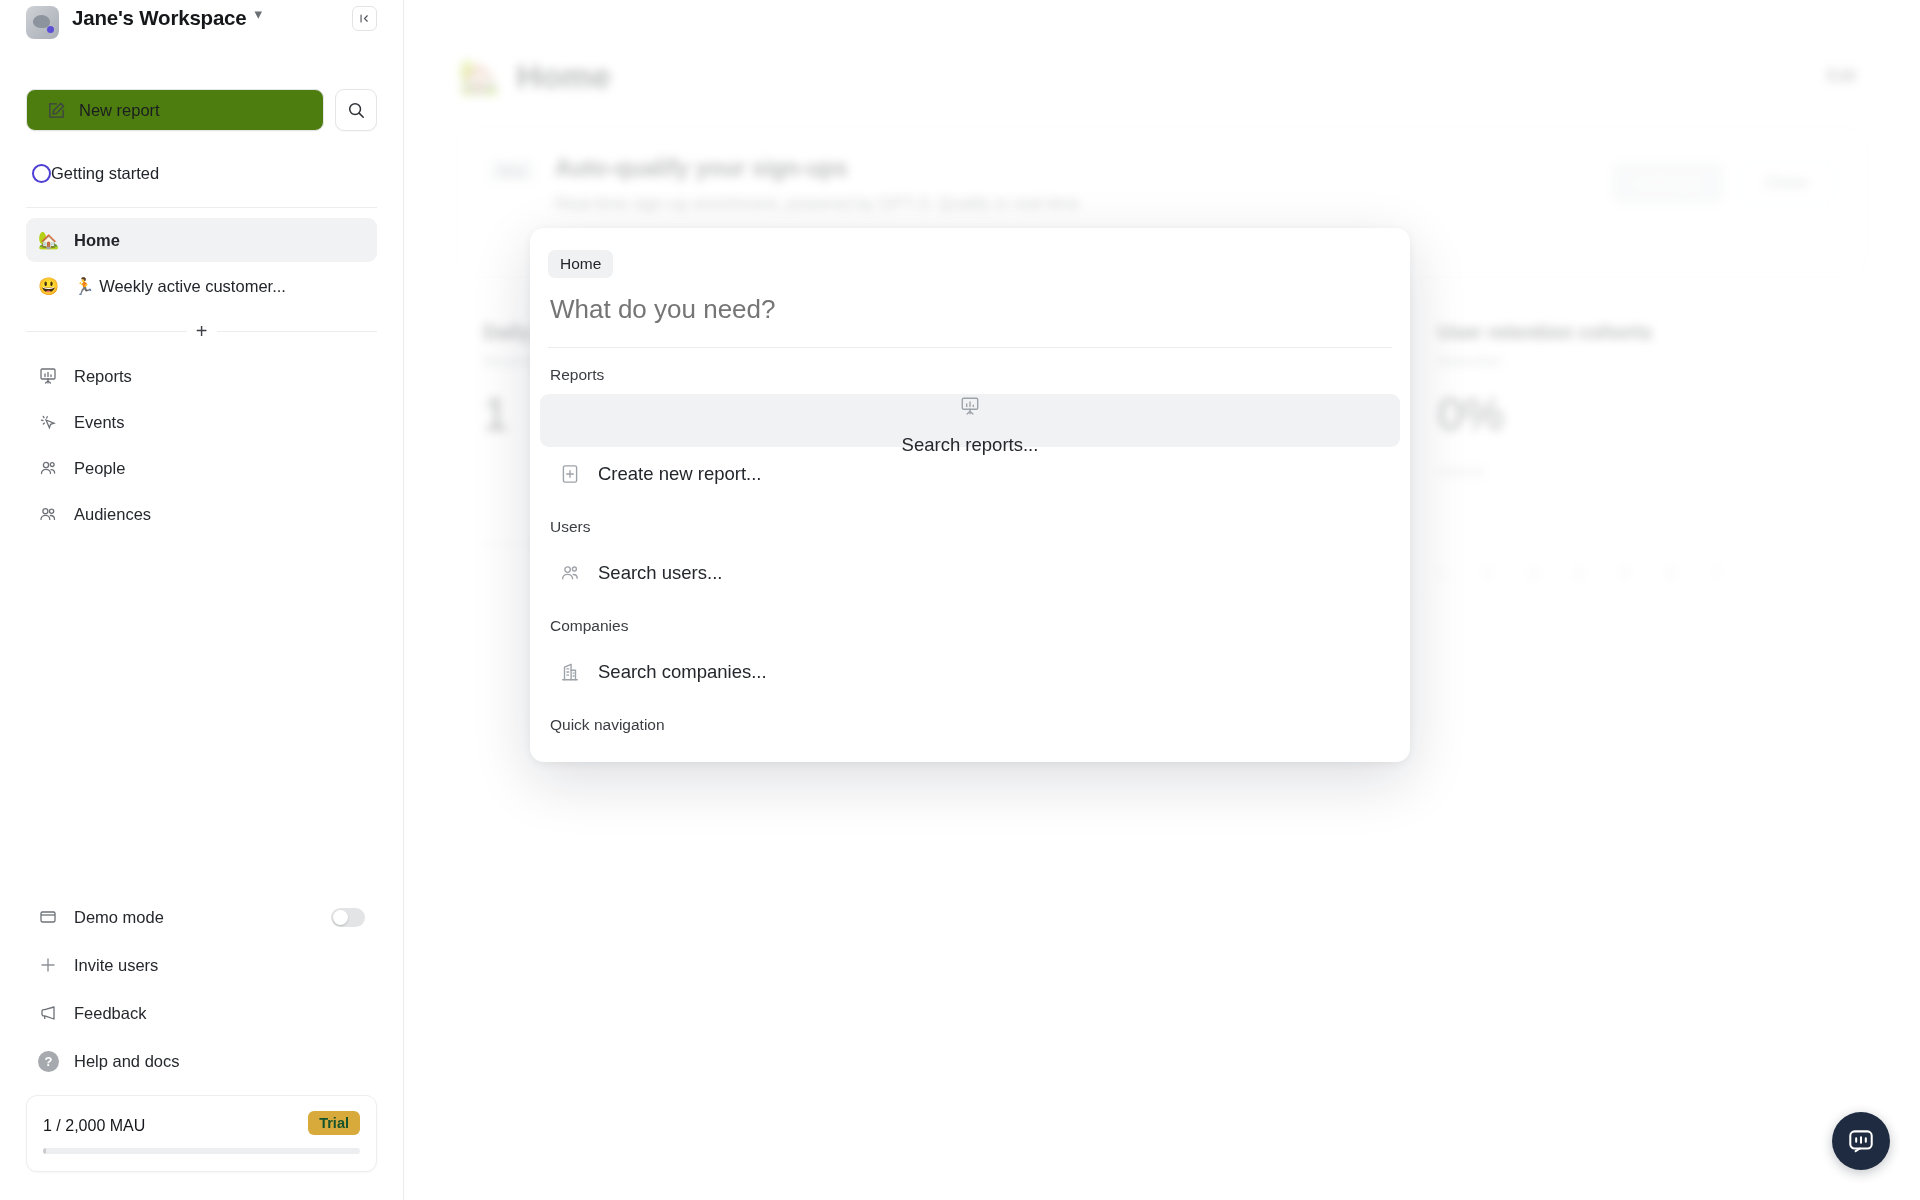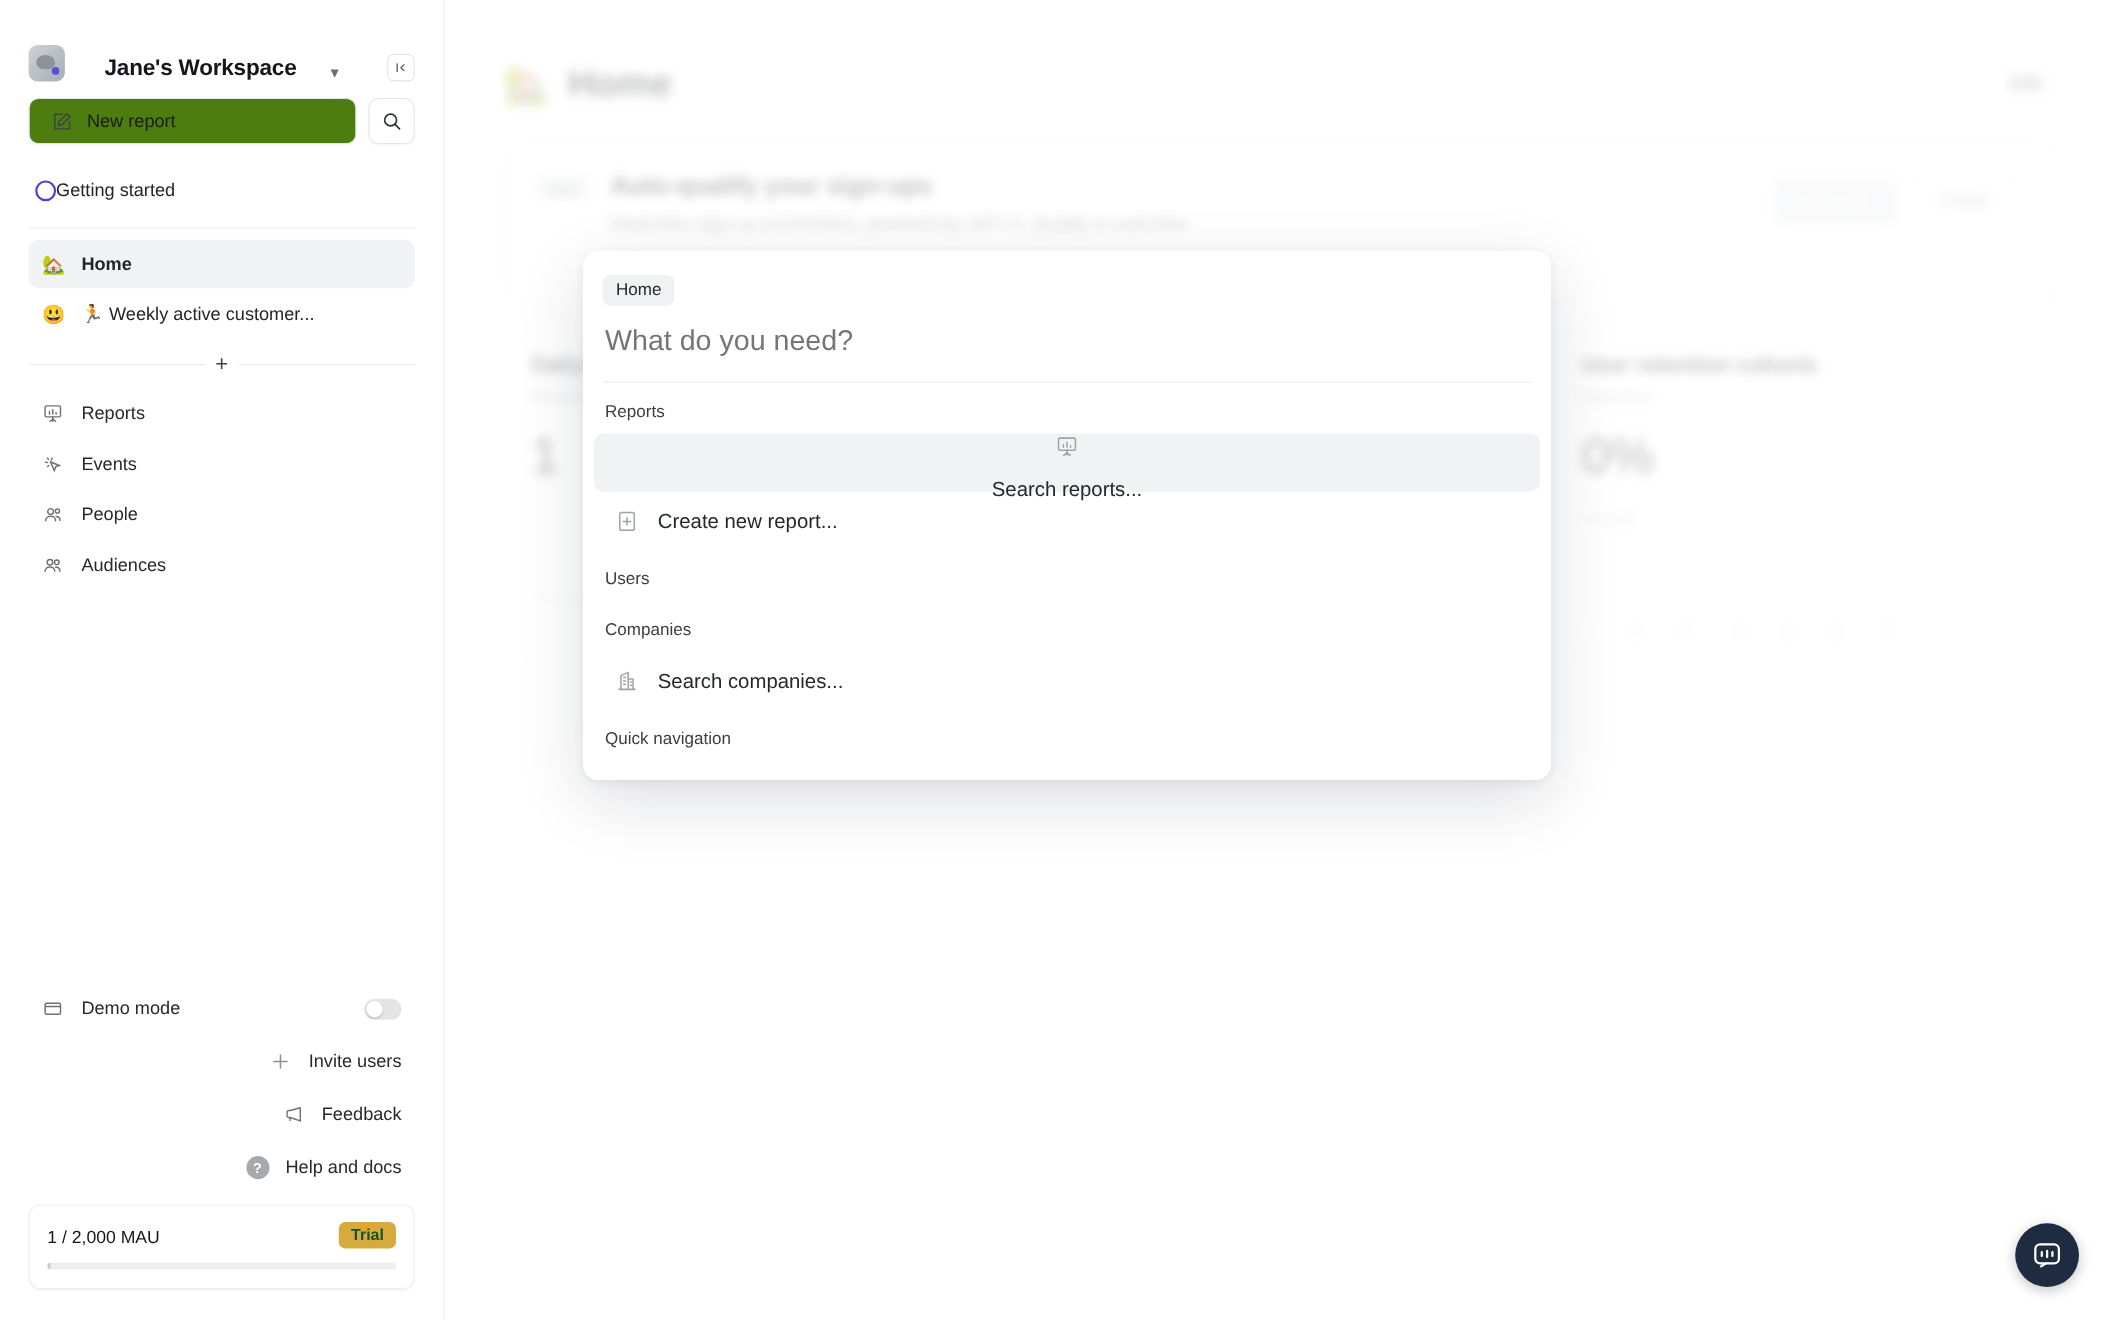--- a/index.html
+++ b/index.html
@@ -14,21 +14,21 @@
   
   .sidebar {
     width: 404px; height: 1200px;
     background: #ffffff;
     border-right: 1px solid #ececec;
     display: flex; flex-direction: column;
     padding: 0 26px;
     position: relative; z-index: 40;
     flex: 0 0 404px;
   }
-  .ws-header { display: flex; align-items: flex-end; height: 74px; padding-top: 6px; gap: 23px; }
+  .ws-header { display: flex; align-items: flex-start; height: 74px; padding-top: 6px; }
   .ws-logo {
     width: 33px; height: 33px; border-radius: 8px;
     background: linear-gradient(135deg,#cfd2d6 0%,#b9bdc4 55%,#a9aeb6 100%);
     position: relative; overflow: hidden; flex: 0 0 33px;
   }
   .ws-logo:after {
     content:""; position:absolute; left:7px; top:9px; width:17px; height:13px;
     background: #8d939c; border-radius: 50% 50% 40% 45%;
   }
   .ws-logo:before {
@@ -76,21 +76,21 @@
   .plus-divider .plus {
     position:relative; margin:0 auto; background:#fff; width:30px; text-align:center;
     color:#3c4047; font-size:20px; line-height:20px;
   }
 
   .nav-group { margin-top: 4px; }
   .nav-group .nav-item { color:#25282d; }
 
   .sidebar-spacer { flex:1; }
 
-  .bottom-item { display:flex; align-items:center; gap:14px; height:48px; padding:0 12px; font-size:16.5px; color:#25282d;justify-content:flex-end;}
+  .bottom-item { display:flex; align-items:center; gap:14px; height:48px; padding:0 12px; font-size:16.5px; color:#25282d;}
   .toggle {
     margin-left:auto; width:34px; height:19px; border-radius:10px; background:#e3e4e6; position:relative;
   }
   .toggle .knob { position:absolute; left:2px; top:2px; width:15px; height:15px; border-radius:50%; background:#fff; box-shadow:0 1px 2px rgba(0,0,0,.2);}
   .help-circ { width:21px; height:21px; border-radius:50%; background:#a6a9ad; color:#fff; font-size:13px;
     display:flex; align-items:center; justify-content:center; font-weight:700; flex:0 0 21px;}
 
   .mau-card {
     border:1px solid #eceef0; border-radius:11px; background:#fff; margin: 10px 0 28px;
     padding: 15px 16px 17px; box-shadow: 0 1px 2px rgba(16,24,40,.04);
@@ -431,20 +431,31 @@
           <svg width="22" height="22" viewBox="0 0 20 20" fill="none" stroke="#9ea3a9" stroke-width="1.25" stroke-linecap="round">
             <rect x="4" y="2.6" width="12" height="14.8" rx="1.6"></rect>
               <path d="M10 7v6M7 10h6"></path>
           </svg>
         </span>
         <span>Create new report...</span>
       </div>
 
       <div class="pal-section">Users</div>
 
+      <div class="pal-item">
+        <span class="pal-icon">
+          <svg width="22" height="22" viewBox="0 0 20 20" fill="none" stroke="#9ea3a9" stroke-width="1.25" stroke-linecap="round">
+            <circle cx="7.8" cy="6.9" r="2.5"></circle>
+              <path d="M3.3 15.3c0-2.4 2-4.1 4.5-4.1s4.5 1.7 4.5 4.1"></path>
+            <circle cx="14" cy="6.4" r="1.8"></circle>
+              <path d="M12.9 11.4c2 0 3.6 1.4 3.6 3.4"></path>
+          </svg>
+        </span>
+        <span>Search users...</span>
+      </div>
 
       <div class="pal-section">Companies</div>
 
       <div class="pal-item">
         <span class="pal-icon">
           <svg width="22" height="22" viewBox="0 0 20 20" fill="none" stroke="#9ea3a9" stroke-width="1.25" stroke-linecap="round" stroke-linejoin="round">
             <path d="M5 17V5.6L11 3v14"></path>
               <path d="M11 8.4h4V17"></path>
               <path d="M3.4 17h13.2"></path>
             <path d="M7.2 7.2h1.6M7.2 10h1.6M7.2 12.8h1.6M12.8 11h.9M12.8 13.6h.9"></path>

